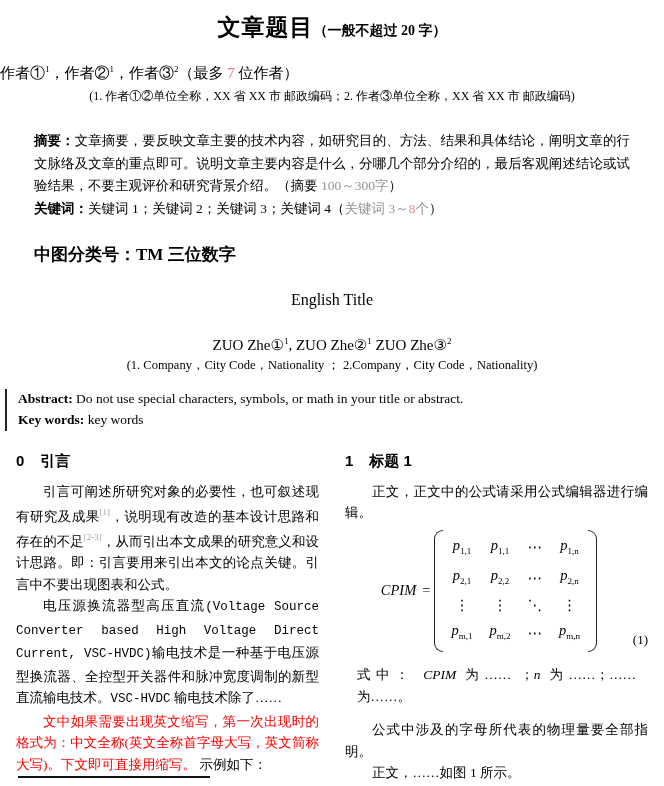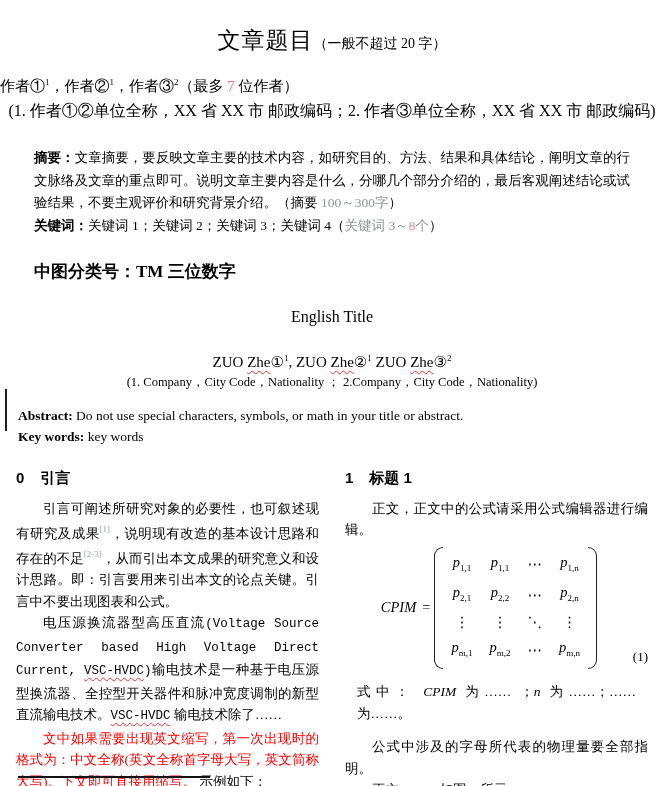--- a/index.html
+++ b/index.html
@@ -7,40 +7,40 @@
   .page {
     position: relative;
     width: 664px; height: 786px;
     margin: 0 auto;
     background: #fff;
     color: #000;
     font-family: "Liberation Serif", "DejaVu Serif", serif;
     overflow: hidden;
   }
   
-  .title { text-align: center; padding-top: 25px; font-size: 23px; font-weight: normal; letter-spacing: 1px; }
+  .title { text-align: center; padding-top: 12px; font-size: 23px; font-weight: bold; letter-spacing: 1px; }
   .title .title-note { font-size: 14px; letter-spacing: 0; }
   .authors { text-align: left; margin-top: 21px; font-size: 15px; }
   .authors sup { font-size: 9px; }
   .num-red { color: #ff6b6b; }
-  .affil { text-align: center; margin-top: 5px; font-size: 16px; }
+  .affil { text-align: center; margin-top: 5px; font-size: 12px; }
   
   .abstract-block { margin: 25px 34px 0 34px; font-size: 13.5px; line-height: 22.5px; text-align: justify; }
   .abstract-block b { font-weight: bold; }
   .gray { color: #8f9494; }
   .salmon { color: #e89090; }
   .clc { margin: 23px 34px 0 34px; font-size: 17px; font-weight: bold; }
   
   .etitle { text-align: center; margin-top: 25px; font-size: 16px; }
   .eauthors { text-align: center; margin-top: 27px; font-size: 15px; }
   .eauthors sup { font-size: 9px; }
   .eaffil { text-align: center; margin-top: 3px; font-size: 12.5px; }
   .eabstract { margin: 17px 18px 0 18px; font-size: 13.5px; }
   .ekeywords { margin: 5px 18px 0 18px; font-size: 13.5px; }
-  .wavy { text-decoration: underline; text-decoration-style: wavy; text-decoration-color: #e33; text-decoration-thickness: 1px; text-underline-offset: 3px; }
+  .wavy { text-decoration-style: wavy; text-decoration-color: #e33; text-decoration-thickness: 1px; text-underline-offset: 3px; }
   
   .columns { display: flex; gap: 26px; margin: 12px 16px 0 16px; }
   .col { flex: 1; min-width: 0; font-size: 13.5px; line-height: 21.5px; text-align: justify; }
   .sec-heading { font-family: "Liberation Sans", "DejaVu Sans", sans-serif; font-size: 15px; font-weight: bold; margin: 10px 0 9px 0; text-align: left; }
   .sec-heading .sec-num { margin-right: 16px; }
   p.body { margin: 0; text-indent: 2em; }
   .red { color: #f00; }
   sup.ref { color: #9aa4a8; font-size: 9px; }
   .latin { font-family: "Liberation Mono", "DejaVu Sans Mono", monospace; font-size: 12.5px; }
   

